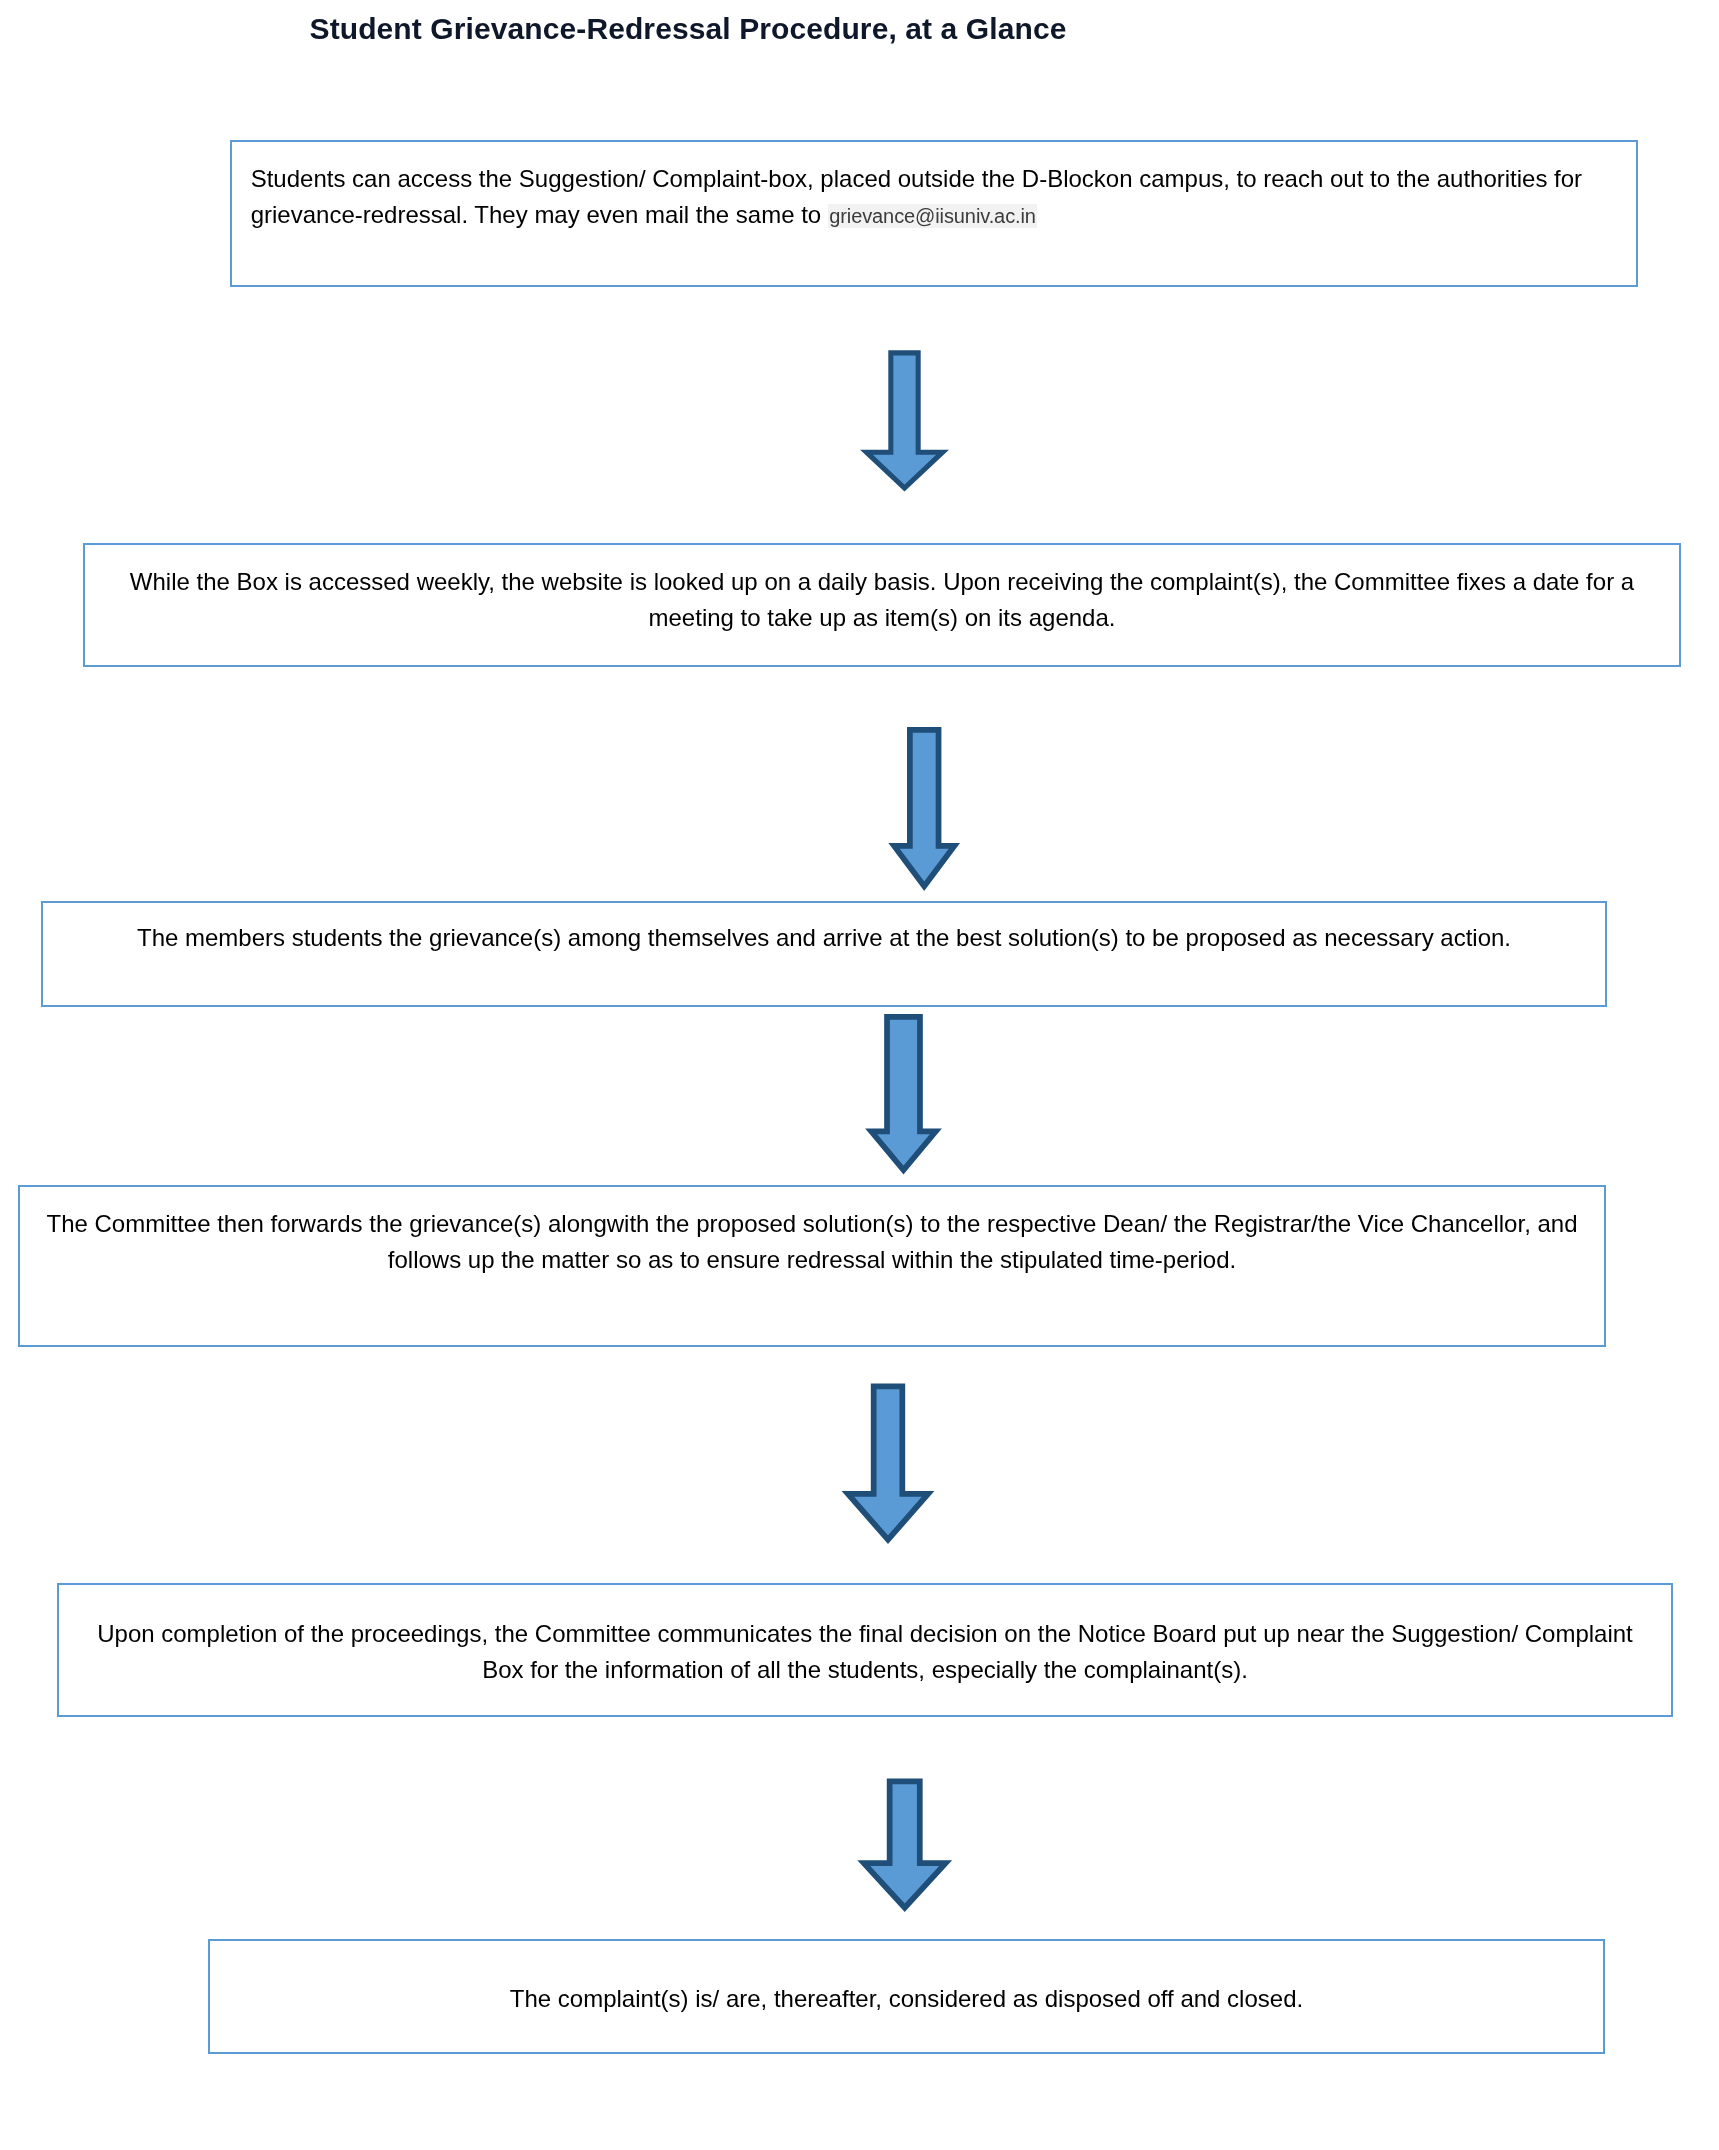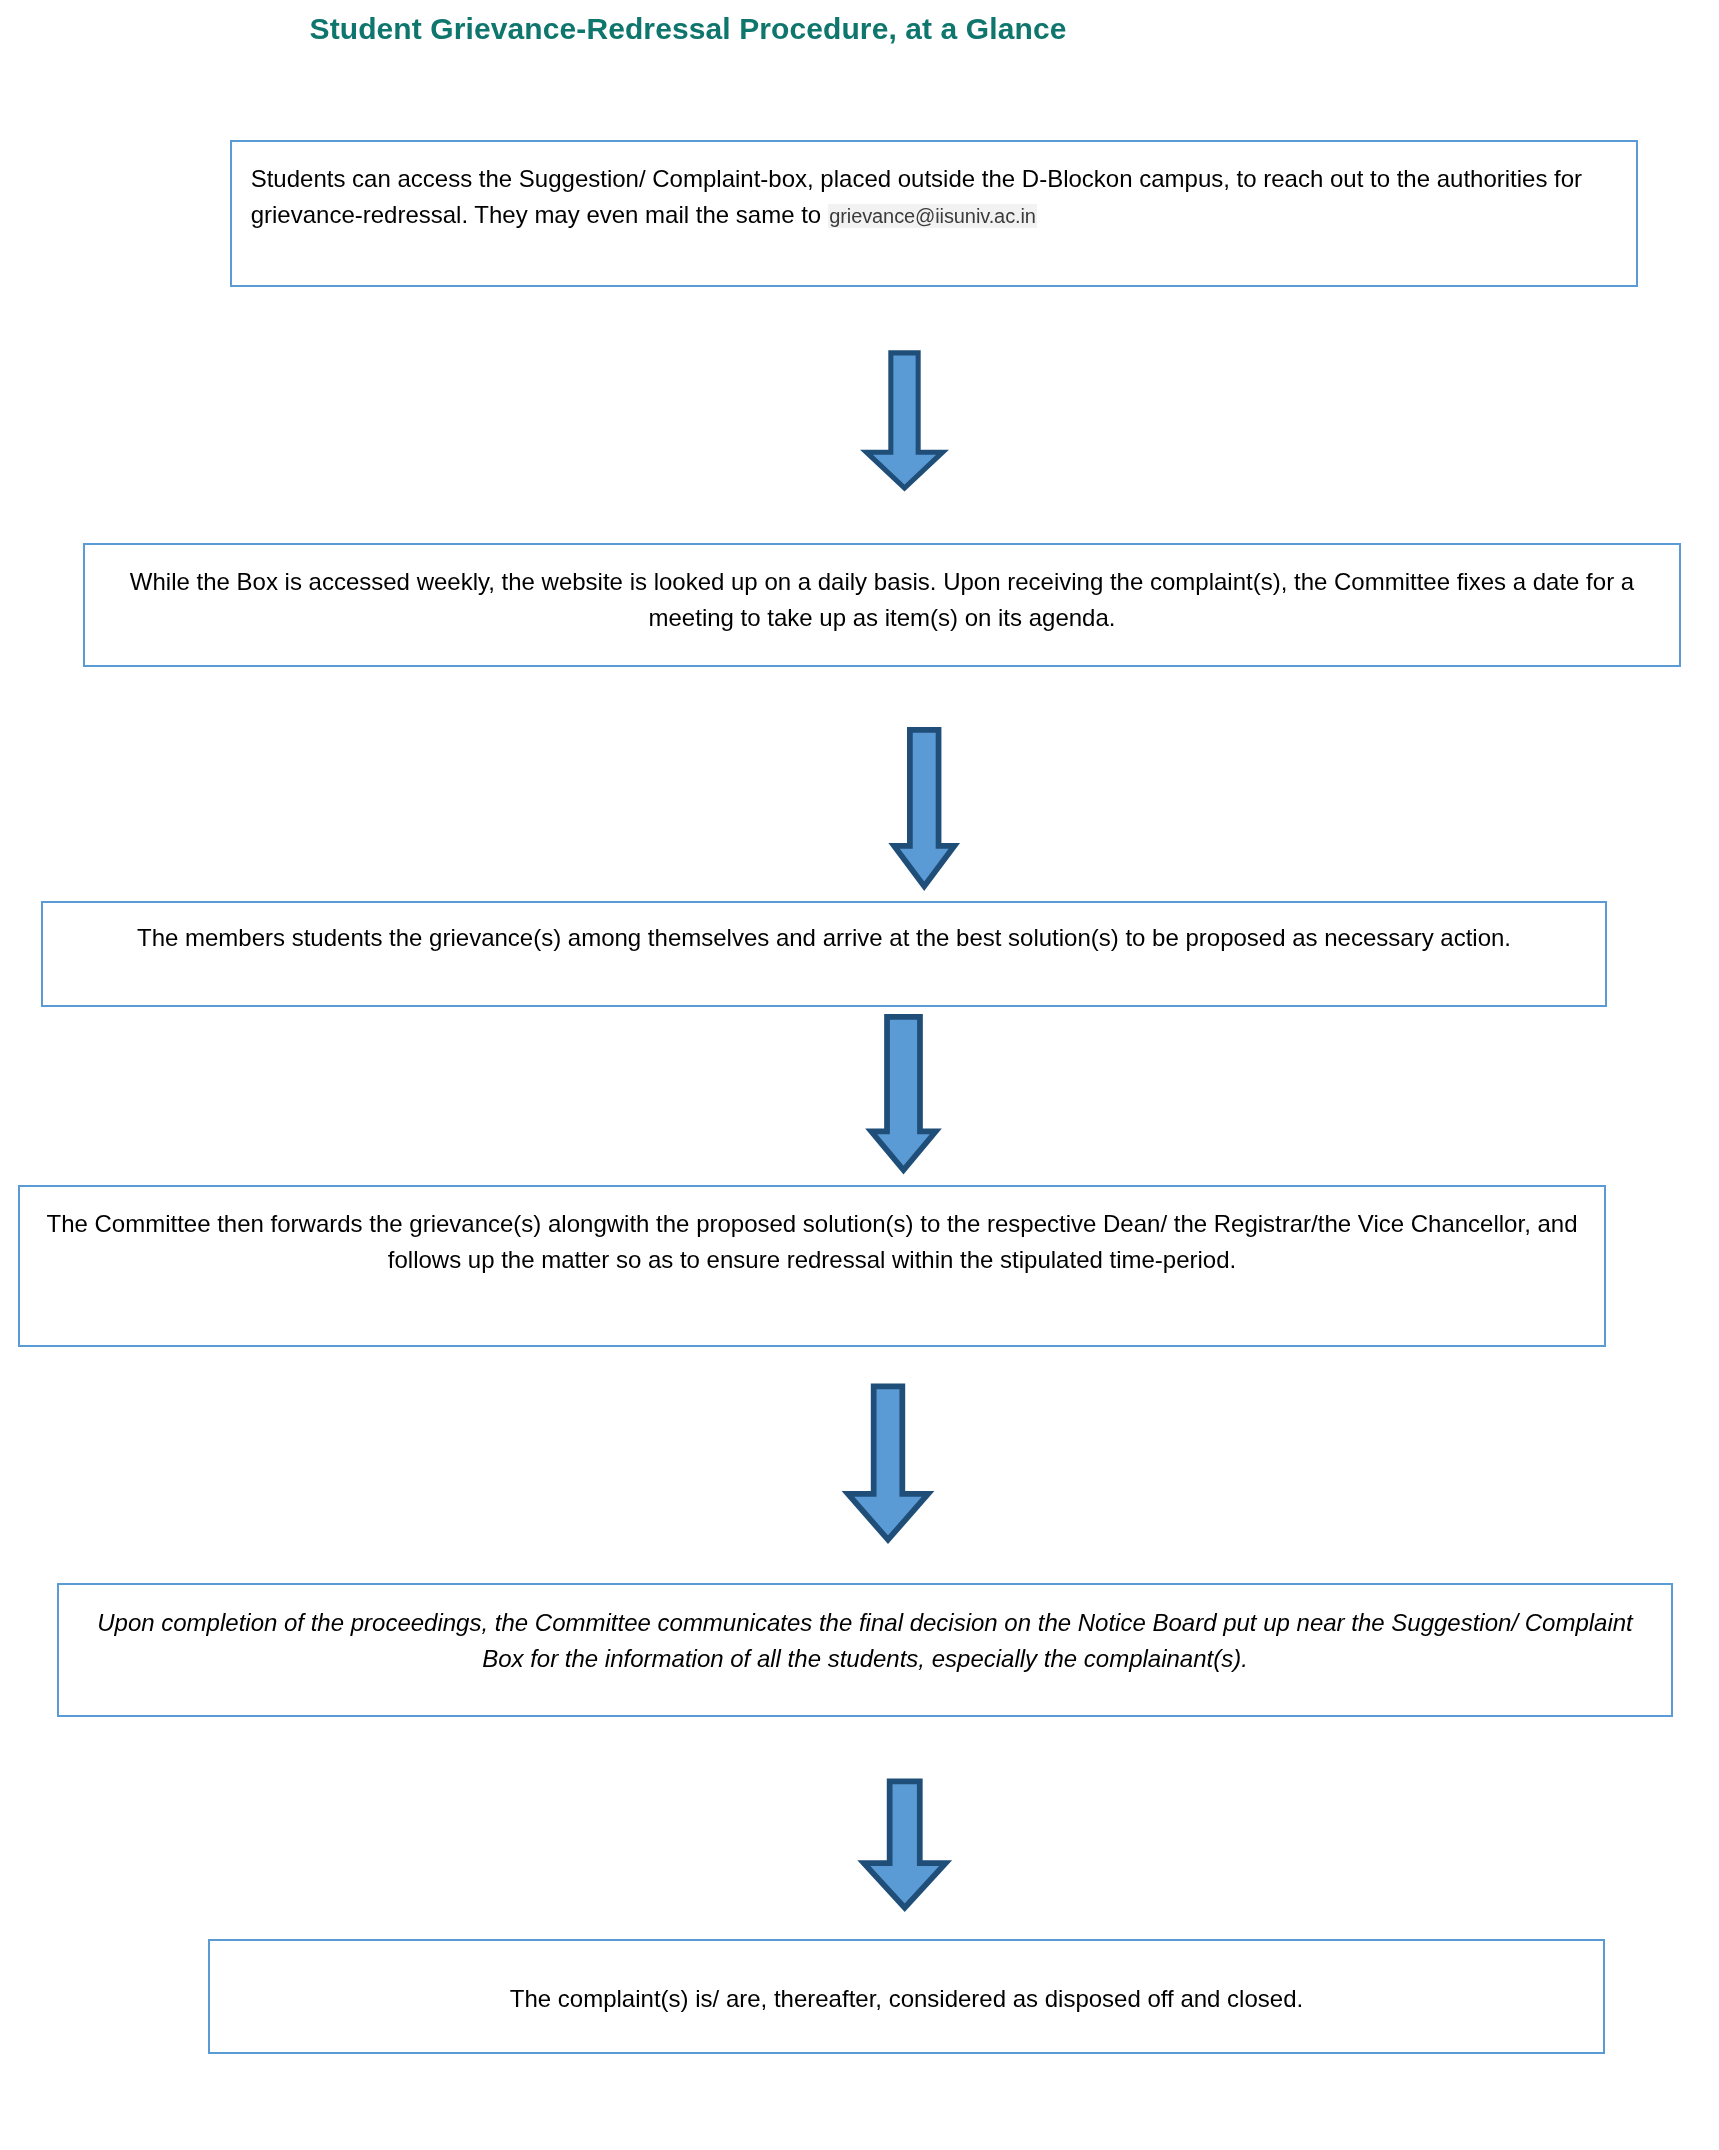--- a/index.html
+++ b/index.html
@@ -23,21 +23,21 @@
 
   
   .page-title {
     position: absolute;
     left: 0;
     top: 11.5px;
     width: 1376px;
     text-align: center;
     font-size: 30px;
     font-weight: bold;
-    color: #0f766e;
+    color: #0f172a;
     letter-spacing: 0.1px;
     font-family: "Liberation Sans", sans-serif;
   }
 
   
   .flow-box {
     position: absolute;
     box-sizing: border-box;
     border: 2.2px solid #5B9BD5;
     background: #ffffff;
@@ -81,21 +81,21 @@
   #box-2 { left: 83px;  top: 543px;  width: 1598px; height: 124px; }
   #box-2 .box-text { padding-top: 18.7px; }
 
   #box-3 { left: 41px;   top: 901px; width: 1566px; height: 106px; }
   #box-3 .box-text { padding-top: 17px; }
 
   #box-4 { left: 18px;   top: 1185px; width: 1588px; height: 162px; }
   #box-4 .box-text { padding-top: 18.7px; }
 
   #box-5 { left: 57px;   top: 1583px; width: 1616px; height: 134px; }
-  #box-5 .box-text { padding-top: 20px; font-style: italic; }
+  #box-5 .box-text { padding-top: 31px; }
 
   #box-6 { left: 208px;  top: 1939px; width: 1397px; height: 115px; }
   #box-6 .box-text { padding-top: 40px; }
 
   
   #arrow-1 { left: 859px; top: 350px;  width: 91px; height: 141px; }
   #arrow-2 { left: 878px; top: 727px; width: 91px; height: 162px; }
   #arrow-3 { left: 858px; top: 1014px; width: 91px; height: 159px; }
   #arrow-4 { left: 839px; top: 1385px; width: 98px; height: 159px; }
   #arrow-5 { left: 855px; top: 1780px; width: 98px; height: 132px; }

